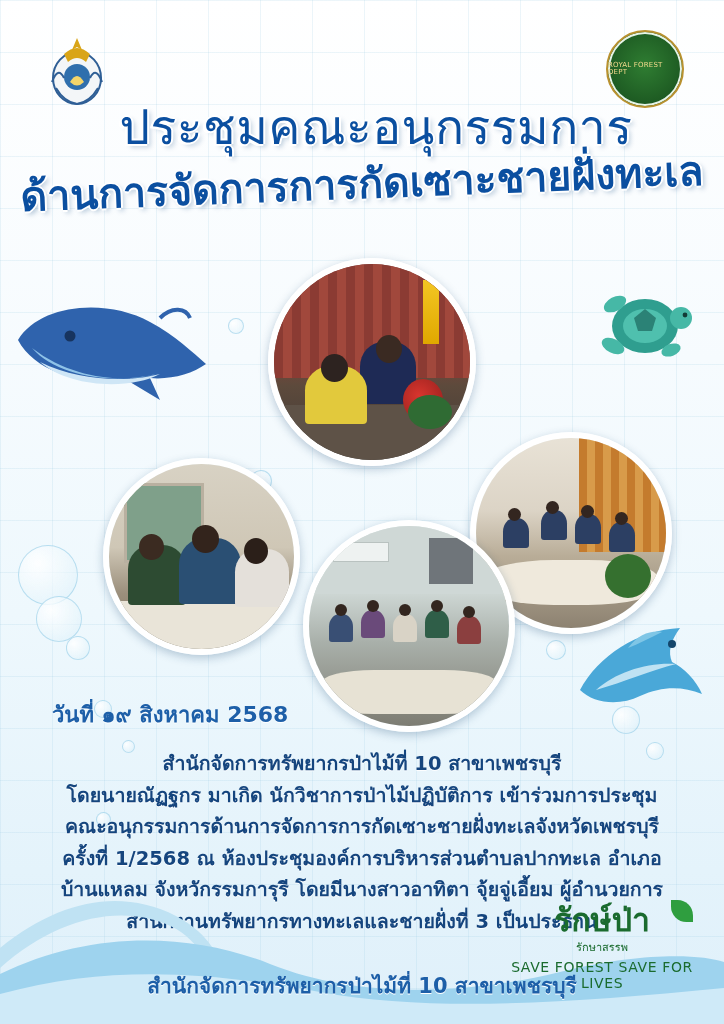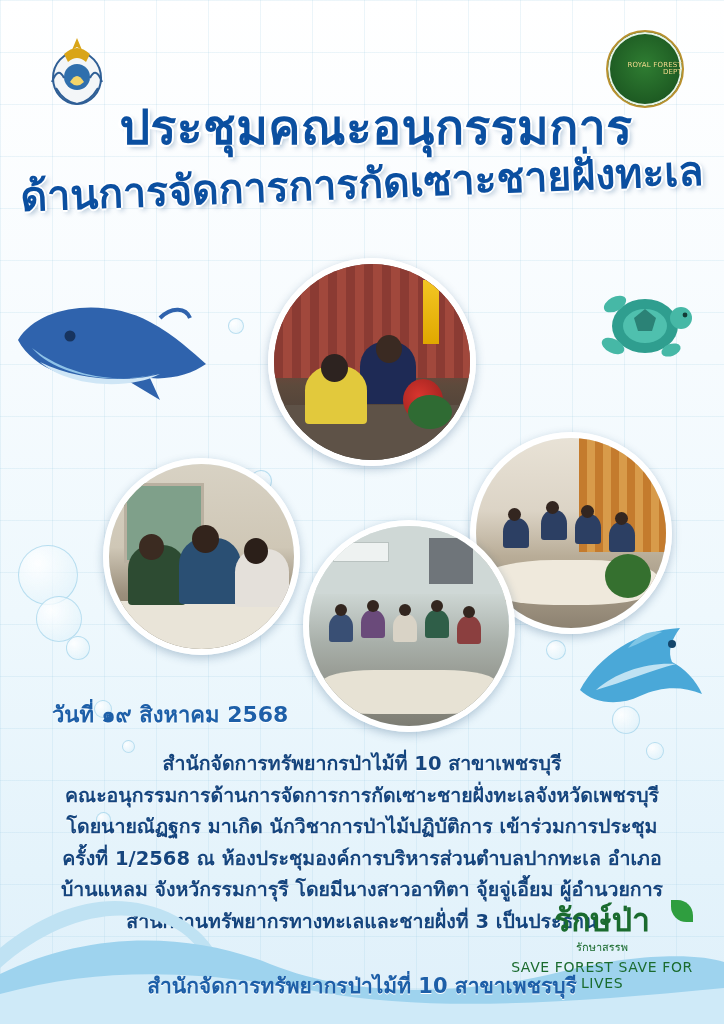--- a/index.html
+++ b/index.html
@@ -32,28 +32,28 @@
   .emblem-left{
     position:absolute;left:42px;top:32px;width:70px;height:76px;
   }
   .emblem-right{
     position:absolute;right:40px;top:30px;width:74px;height:74px;border-radius:50%;
     background:radial-gradient(circle at 50% 45%,#2f7d32,#1d5a22 70%,#14401a 100%);
     border:2px solid #b9912f;display:flex;align-items:center;justify-content:center;
     box-shadow:0 0 0 2px #e6f4e8 inset;
   }
   .emblem-right .txt{
-    color:#f2d98c;font-size:7px;line-height:1.05;text-align:right;letter-spacing:.2px;
+    color:#f2d98c;font-size:7px;line-height:1.05;text-align:left;letter-spacing:.2px;
     font-family:"DejaVu Sans",sans-serif;
   }
   
   .title-wrap{position:absolute;top:100px;left:0;width:100%;text-align:center;}
   .title1{
     font-family:"DejaVu Sans","Liberation Sans",sans-serif;
-    font-size:48px;font-weight:bold;color:#0b4fa0;
+    font-size:48px;font-weight:normal;color:#0b4fa0;
     letter-spacing:.5px;line-height:1.15;
     text-shadow:
       -2px 0 #fff,2px 0 #fff,0 -2px #fff,0 2px #fff,
       -3px 2px 0 #ffffff, 3px 3px 5px rgba(0,60,120,.28);
     margin-left: 28px;
   }
   .title2{
     font-family:"DejaVu Sans","Liberation Sans",sans-serif;
     font-size:41px;font-weight:bold;color:#0b4fa0;
     margin-top:6px;transform:rotate(-2.2deg);
@@ -279,22 +279,22 @@
         <div class="ph" style="left:61%;top:37%"></div>
       <div class="pr" style="left:74%;top:45%;background:#8b3f3f"></div>
         <div class="ph" style="left:77%;top:40%"></div>
     </div>
   </div>
 
   <div class="date">วันที่ ๑๙ สิงหาคม 2568</div>
 
   <div class="body">
     <div>สำนักจัดการทรัพยากรป่าไม้ที่ 10 สาขาเพชรบุรี</div>
+    <div>โดยนายณัฏฐกร มาเกิด นักวิชาการป่าไม้ปฏิบัติการ เข้าร่วมการประชุม</div>
     <div>คณะอนุกรรมการด้านการจัดการการกัดเซาะชายฝั่งทะเลจังหวัดเพชรบุรี</div>
-    <div>โดยนายณัฏฐกร มาเกิด นักวิชาการป่าไม้ปฏิบัติการ เข้าร่วมการประชุม</div>
     <div>ครั้งที่ 1/2568 ณ ห้องประชุมองค์การบริหารส่วนตำบลปากทะเล อำเภอ</div>
     <div>บ้านแหลม จังหวักรรมการุรี โดยมีนางสาวอาทิตา จุ้ยจู่เอี้ยม ผู้อำนวยการ</div>
     <div>สำนักงานทรัพยากรทางทะเลและชายฝั่งที่ 3 เป็นประธาน</div>
   </div>
 
   <div class="wave">
     <svg viewBox="0 0 724 180" width="724" height="180" preserveAspectRatio="none" aria-hidden="true">
       <path d="M0 104 C60 56 120 44 176 72 C214 92 236 130 206 150 C186 164 150 160 140 144 C132 130 148 116 160 124 C152 114 136 120 138 134 C142 152 178 156 194 142 C216 122 196 92 166 80 C116 60 54 76 0 124 Z" fill="#bfe2f3"></path>
       <path d="M0 130 C90 86 190 88 270 120 C360 156 470 150 560 128 C640 108 700 110 724 118 L724 180 L0 180 Z" fill="#9ed3ee"></path>
       <path d="M0 150 C110 120 210 128 320 148 C430 168 560 160 724 144 L724 180 L0 180 Z" fill="#cfeaf8"></path>

